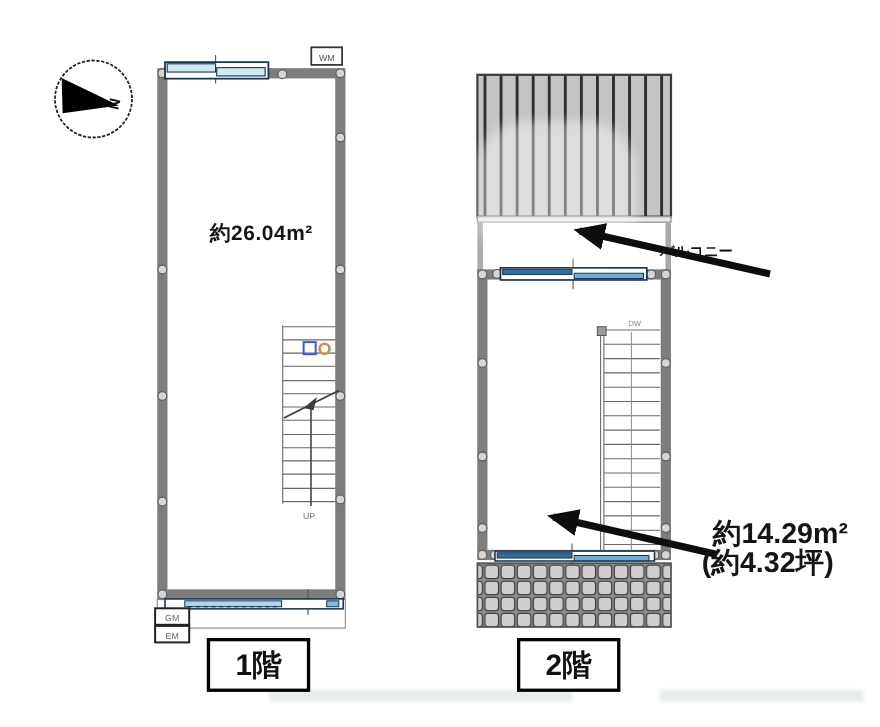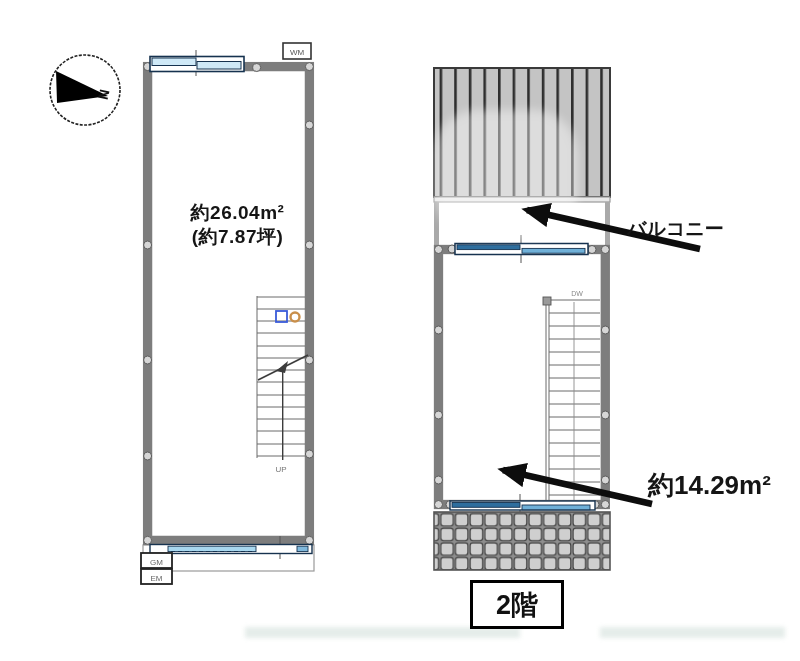--- a/index.html
+++ b/index.html
@@ -88,21 +88,20 @@
       <text x="21.5" y="524.5" font-size="8" fill="#666" text-anchor="middle">GM</text>
     </g>
     <g>
       <rect x="6" y="529" width="31" height="15" fill="#fff" stroke="#222" stroke-width="1.8"></rect>
       <text x="21.5" y="540.5" font-size="8" fill="#666" text-anchor="middle">EM</text>
     </g>
   </svg>
 
   <div class="abs jp-bold area-block" style="left:160px;top:188px;width:155px;text-align:center;margin-top:13px;">
     <div>約26.04m²</div>
-    <div>(約7.87坪)</div>
   </div>
 
   <svg class="abs" style="left:425px;top:60px;" width="195" height="515" viewBox="0 0 195 515">
     <defs>
       <pattern id="deckStripes" width="14.6" height="12" patternUnits="userSpaceOnUse">
         <rect width="14.6" height="12" fill="#c4c4c4"></rect>
         <rect x="0" width="2.6" height="12" fill="#2e2e2e"></rect>
       </pattern>
       <pattern id="roofTiles" width="14.7" height="14.6" patternUnits="userSpaceOnUse">
         <rect width="14.7" height="14.6" fill="#8e8e8e"></rect>
@@ -171,25 +170,29 @@
   <svg class="abs" style="left:0;top:0;" width="800" height="661" viewBox="0 0 800 661" pointer-events="none">
     <defs>
       <marker id="ah" markerWidth="4.4" markerHeight="3.8" refX="3.5" refY="1.9" orient="auto">
         <path d="M0 0 L4.4 1.9 L0 3.8 Z" fill="#0d0d0d"></path>
       </marker>
     </defs>
     <line x1="700" y1="249" x2="527" y2="210" stroke="#0d0d0d" stroke-width="6.5" marker-end="url(#ah)"></line>
     <line x1="652" y1="504" x2="503" y2="470" stroke="#0d0d0d" stroke-width="6.5" marker-end="url(#ah)"></line>
   </svg>
 
-  <div class="abs jp-bold" style="left:627px;top:216px;font-size:19px;line-height:26px;white-space:nowrap;">
+  <div class="abs jp-bold" style="left:600px;top:216px;font-size:13px;line-height:26px;white-space:nowrap;">
     <div>バルコニー</div>
   </div>
 
   <div class="abs jp-bold" style="left:638px;top:472px;font-size:26px;line-height:26px;white-space:nowrap;">
     <div style="padding-left:10px;">約14.29m²</div>
+    <div>(約4.32坪)</div>
   </div>
 
+  <div class="abs floor-label" style="left:188px;top:580px;width:88px;height:43px;">
+    <span>1階</span>
+  </div>
   <div class="abs floor-label" style="left:470px;top:580px;width:88px;height:43px;text-align:right;">
     <span>2階</span>
   </div>
 
 </div>
 
 </body></html>

